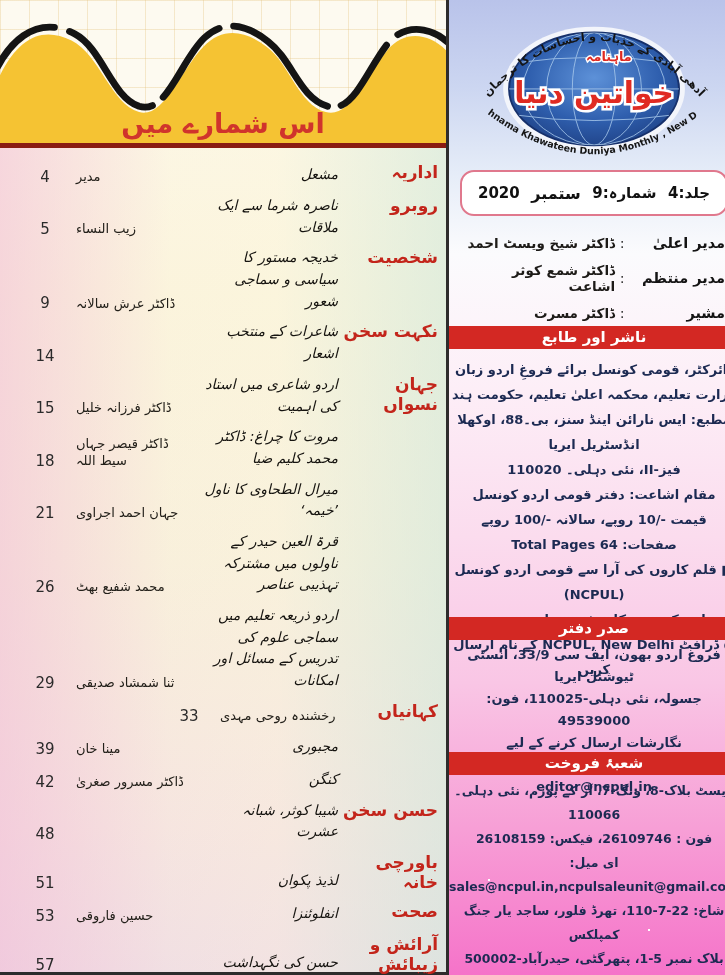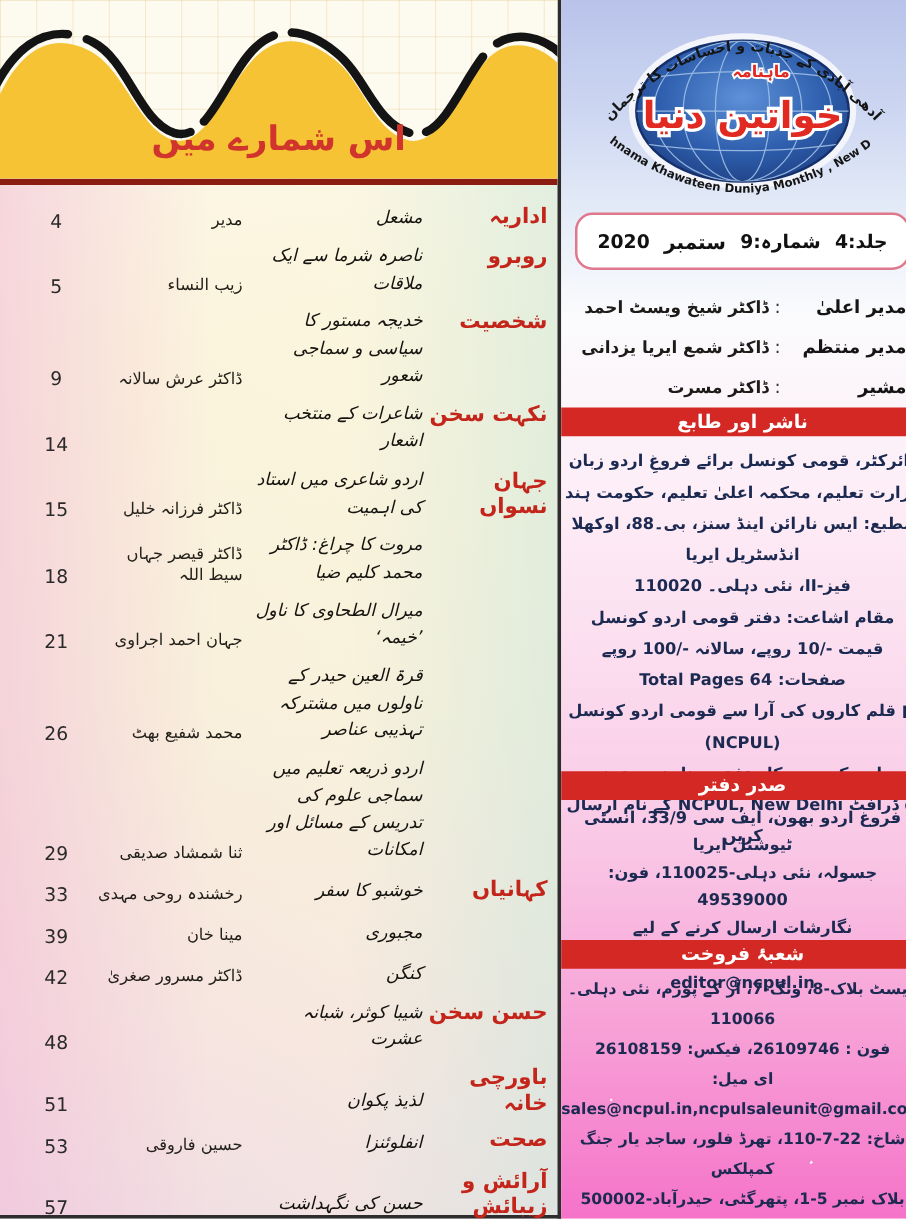--- a/index.html
+++ b/index.html
@@ -19,29 +19,29 @@
     position:relative; height:148px; flex:0 0 148px;
     background-image:
       linear-gradient(rgba(228,196,130,.35) 1px, transparent 1px),
       linear-gradient(90deg, rgba(228,196,130,.35) 1px, transparent 1px);
     background-size:29px 29px;
     background-color:#fdfaf0;
     border-bottom:5px solid #8a1c12;
   }
   .banner svg { position:absolute; left:0; top:0; width:100%; height:100%; }
   .banner-title {
-    position:absolute; bottom:16px; left:0; width:100%;
+    position:absolute; bottom:4px; left:0; width:100%;
     text-align:center; color:#d0342c; font-weight:bold; font-size:27px;
   }
   .toc-list { padding:14px 8px 0 14px; }
   .toc-row { display:flex; direction:rtl; align-items:flex-end; min-height:24px; margin-bottom:9px; }
   .toc-row.new-group { margin-top:8px; }
   .cat { flex:0 0 100px; color:#c3251b; font-weight:bold; font-size:17px; text-align:right; align-self:flex-start; }
   .ttl { flex:1 1 auto; color:#15130f; font-size:14px; line-height:1.55; text-align:right; padding-left:6px;font-style:italic; }
-  .auth { flex:0 0 118px; color:#23201a; font-size:13px; text-align:right; line-height:1.3; }
+  .auth { flex:0 0 118px; color:#23201a; font-size:13px; text-align:left; line-height:1.3; }
   .pg { flex:0 0 62px; direction:ltr; text-align:center; color:#2a2a2a; font-size:15px; }
 
   
   .right {
     flex:1 1 auto; height:975px;
     background:
       radial-gradient(2px 2px at 40px 880px, #fff 50%, transparent 55%),
       radial-gradient(2px 2px at 200px 930px, #fff 50%, transparent 55%),
       radial-gradient(2px 2px at 120px 60px, #fff 50%, transparent 55%),
       linear-gradient(180deg,#b9c3ea 0%, #ccd6f1 9%, #e6edf8 18%, #fbfbfd 26%, #fdeef7 40%, #fbdcee 55%, #f9c6e5 70%, #f79fd6 85%, #f573c9 100%);
@@ -149,21 +149,20 @@
 
       <div class="toc-row">
         <span class="cat"></span>
         <span class="ttl">اردو ذریعہ تعلیم میں سماجی علوم کی تدریس کے مسائل اور امکانات</span>
         <span class="auth">ثنا شمشاد صدیقی</span>
         <span class="pg">29</span>
       </div>
 
       <div class="toc-row new-group">
         <span class="cat">کہانیاں</span>
-        <span class="ttl">خوشبو کا سفر</span>
         <span class="auth">رخشندہ روحی مہدی</span>
         <span class="pg">33</span>
       </div>
 
       <div class="toc-row">
         <span class="cat"></span>
         <span class="ttl">مجبوری</span>
         <span class="auth">مینا خان</span>
         <span class="pg">39</span>
       </div>
@@ -259,21 +258,21 @@
 
     <div class="editors">
       <div class="ed-row">
         <span class="ed-role">مدیر اعلیٰ</span>
         <span class="ed-colon">:</span>
         <span class="ed-name">ڈاکٹر شیخ ویسٹ احمد</span>
       </div>
       <div class="ed-row">
         <span class="ed-role">مدیر منتظم</span>
         <span class="ed-colon">:</span>
-        <span class="ed-name">ڈاکٹر شمع ایریا یزدانی</span>
+        <span class="ed-name">ڈاکٹر شمع کوثر اشاعت</span>
       </div>
       <div class="ed-row">
         <span class="ed-role">مشیر</span>
         <span class="ed-colon">:</span>
         <span class="ed-name">ڈاکٹر مسرت</span>
       </div>
     </div>
 
     <div class="band">ناشر اور طابع</div>
 

